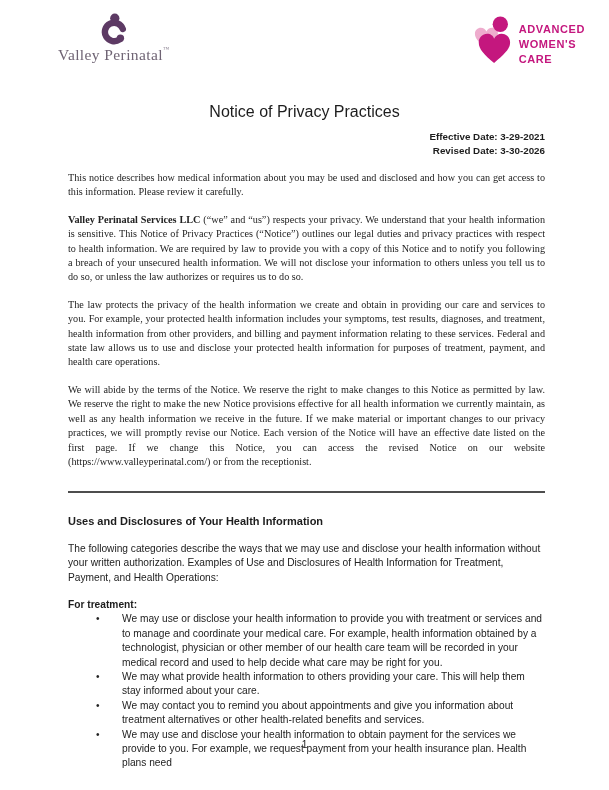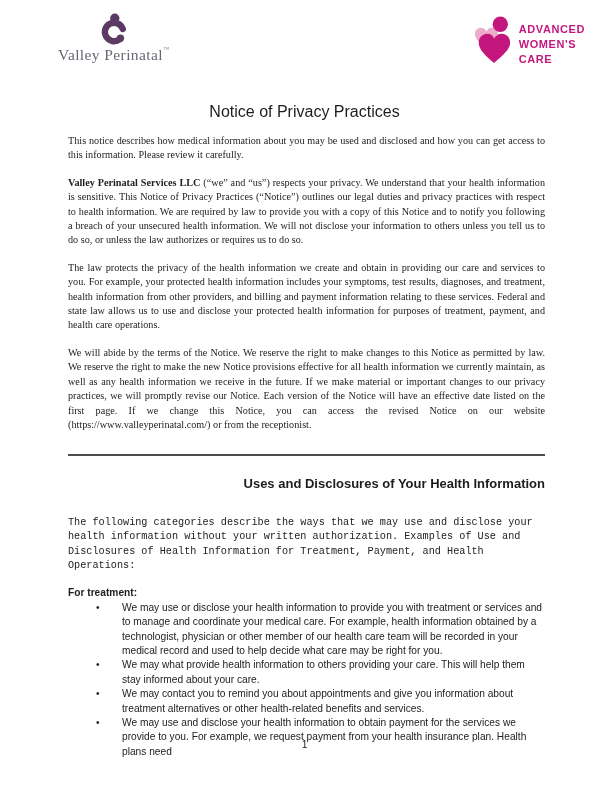--- a/index.html
+++ b/index.html
@@ -57,32 +57,31 @@
     color: #1d1d1d;
   }
   
   .content {
     margin: 0 64px 0 68px;
     font-size: 10.2px;
     line-height: 14.4px;
     color: #222222;
   }
   .content p.just { text-align: justify; margin-top: 13px; font-family: Liberation Serif, serif; }
-  .content p.left { text-align: left; margin-top: 24px; font-family: Liberation Mono, monospace; }
+  .content p.left { text-align: left; margin-top: 13px; }
   .content .bold-lead { font-weight: bold; }
   .divider {
     border: none;
     border-top: 2px solid #4d4d4d;
     margin: 22px 0 21px 0;
   }
   .section-heading {
-    font-size: 13px;
+    font-size: 11px;
     font-weight: bold;
     color: #1d1d1d;
-    text-align: right;
   }
   .sub-heading {
     font-size: 10.2px;
     font-weight: bold;
     color: #1d1d1d;
     margin-top: 13px;
   }
   ul.bullets { list-style: none; margin: 0; padding: 0; }
   ul.bullets li {
     position: relative;
@@ -130,20 +129,24 @@
       <div class="awc-text">
         <div>ADVANCED</div>
         <div>WOMEN'S</div>
         <div>CARE</div>
       </div>
     </div>
   </div>
 
   <h1 class="doc-title">Notice of Privacy Practices</h1>
 
+  <div class="dates">
+    <div>Effective Date: 3-29-2021</div>
+    <div>Revised Date: 3-30-2026</div>
+  </div>
 
   <div class="content">
 
     <p class="just">This notice describes how medical information about you may be used and disclosed and how you can get access to this information. Please review it carefully.</p>
 
     <p class="just"><span class="bold-lead">Valley Perinatal Services LLC</span><span> (“we” and “us”) respects your privacy. We understand that your health information is sensitive. This Notice of Privacy Practices (“Notice”) outlines our legal duties and privacy practices with respect to health information. We are required by law to provide you with a copy of this Notice and to notify you following a breach of your unsecured health information. We will not disclose your information to others unless you tell us to do so, or unless the law authorizes or requires us to do so.</span></p>
 
     <p class="just">The law protects the privacy of the health information we create and obtain in providing our care and services to you. For example, your protected health information includes your symptoms, test results, diagnoses, and treatment, health information from other providers, and billing and payment information relating to these services. Federal and state law allows us to use and disclose your protected health information for purposes of treatment, payment, and health care operations.</p>
 
     <p class="just">We will abide by the terms of the Notice. We reserve the right to make changes to this Notice as permitted by law. We reserve the right to make the new Notice provisions effective for all health information we currently maintain, as well as any health information we receive in the future. If we make material or important changes to our privacy practices, we will promptly revise our Notice. Each version of the Notice will have an effective date listed on the first page. If we change this Notice, you can access the revised Notice on our website (https://www.valleyperinatal.com/) or from the receptionist.</p>

